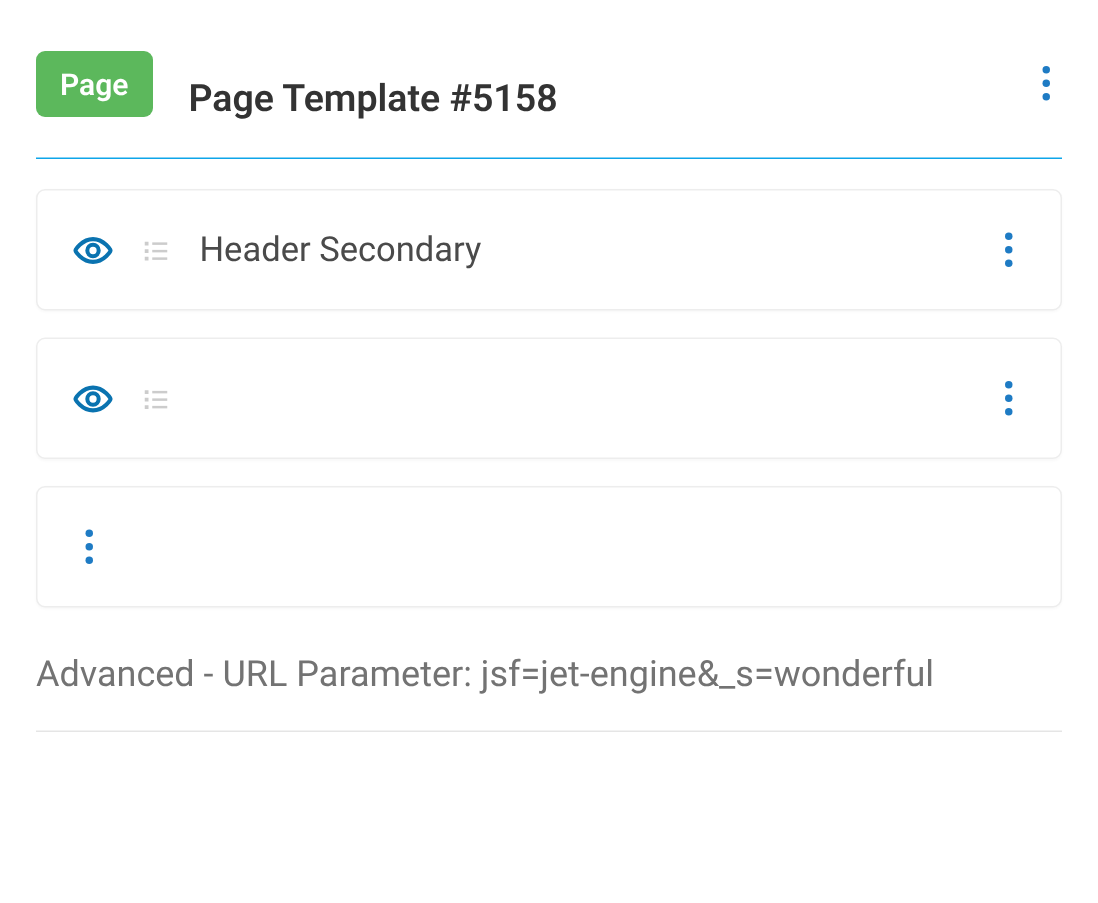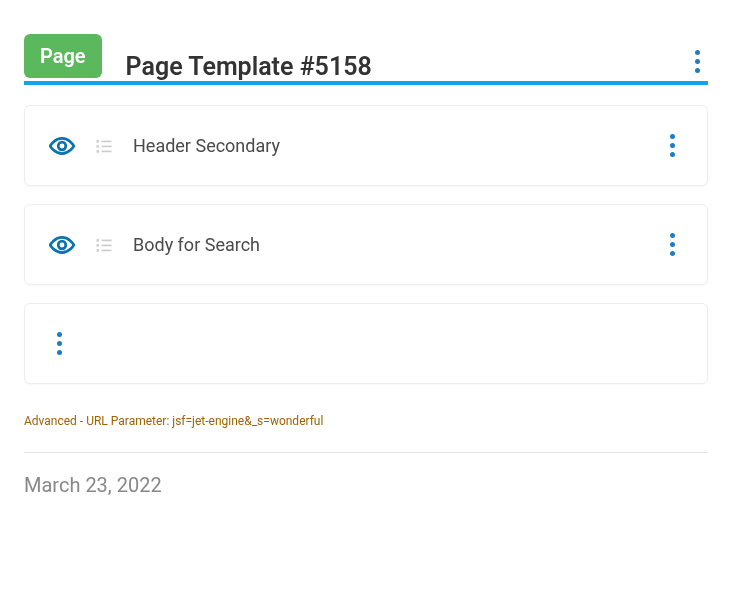--- a/index.html
+++ b/index.html
@@ -8,23 +8,24 @@
       padding: 0;
     }
     body {
       font-family: -apple-system, BlinkMacSystemFont, "Segoe UI", Roboto, Helvetica, Arial, sans-serif;
       background: #ffffff;
       padding: 30px 24px;
       width: 732px;
     }
     .header-row {
       display: flex;
-      align-items: flex-end;
+      align-items: center;
       justify-content: space-between;
-      border-bottom: 4px solid #0ea5e9;
+      padding-bottom: 24px;
+      border-bottom: 1px solid #0ea5e9;
     }
     .header-left {
       display: flex;
       align-items: center;
       gap: 24px;
     }
     .page-badge {
       background: #5cb85c;
       color: #ffffff;
       font-weight: 600;
@@ -82,27 +83,27 @@
     }
     .list-icon {
       width: 22px;
       height: 22px;
       display: flex;
       align-items: center;
       justify-content: center;
       color: #cccccc;
     }
     .item-label {
-      font-size: 18px;
+      font-size: 23px;
       color: #4a4a4a;
     }
     .advanced-text {
       margin-top: 30px;
-      font-size: 12px;
-      color: #a16207;
+      font-size: 24px;
+      color: #737373;
       padding-bottom: 24px;
       border-bottom: 1px solid #e5e5e5;
     }
     .meta-row {
       margin-top: 20px;
       font-size: 20px;
       color: #888888;
       display: flex;
       gap: 18px;
     }
@@ -162,21 +163,20 @@
       <div class="list-icon">
         <svg viewBox="0 0 24 24" width="20" height="20" fill="#cccccc">
           <rect x="3" y="5" width="3" height="3"></rect>
           <rect x="9" y="5.5" width="12" height="2"></rect>
           <rect x="3" y="11" width="3" height="3"></rect>
           <rect x="9" y="11.5" width="12" height="2"></rect>
           <rect x="3" y="17" width="3" height="3"></rect>
           <rect x="9" y="17.5" width="12" height="2"></rect>
         </svg>
       </div>
-      <div class="item-label">Body for Search</div>
     </div>
     <div class="kebab">
       <span></span>
       <span></span>
       <span></span>
     </div>
   </div>
 
   <div class="template-item">
     <div class="kebab">
@@ -184,14 +184,13 @@
       <span></span>
       <span></span>
     </div>
   </div>
 
 </div>
 
 <div class="advanced-text">Advanced - URL Parameter: jsf=jet-engine&amp;_s=wonderful</div>
 
 <div class="meta-row">
-  <span>March 23, 2022</span>
 </div>
 
 </body></html>

